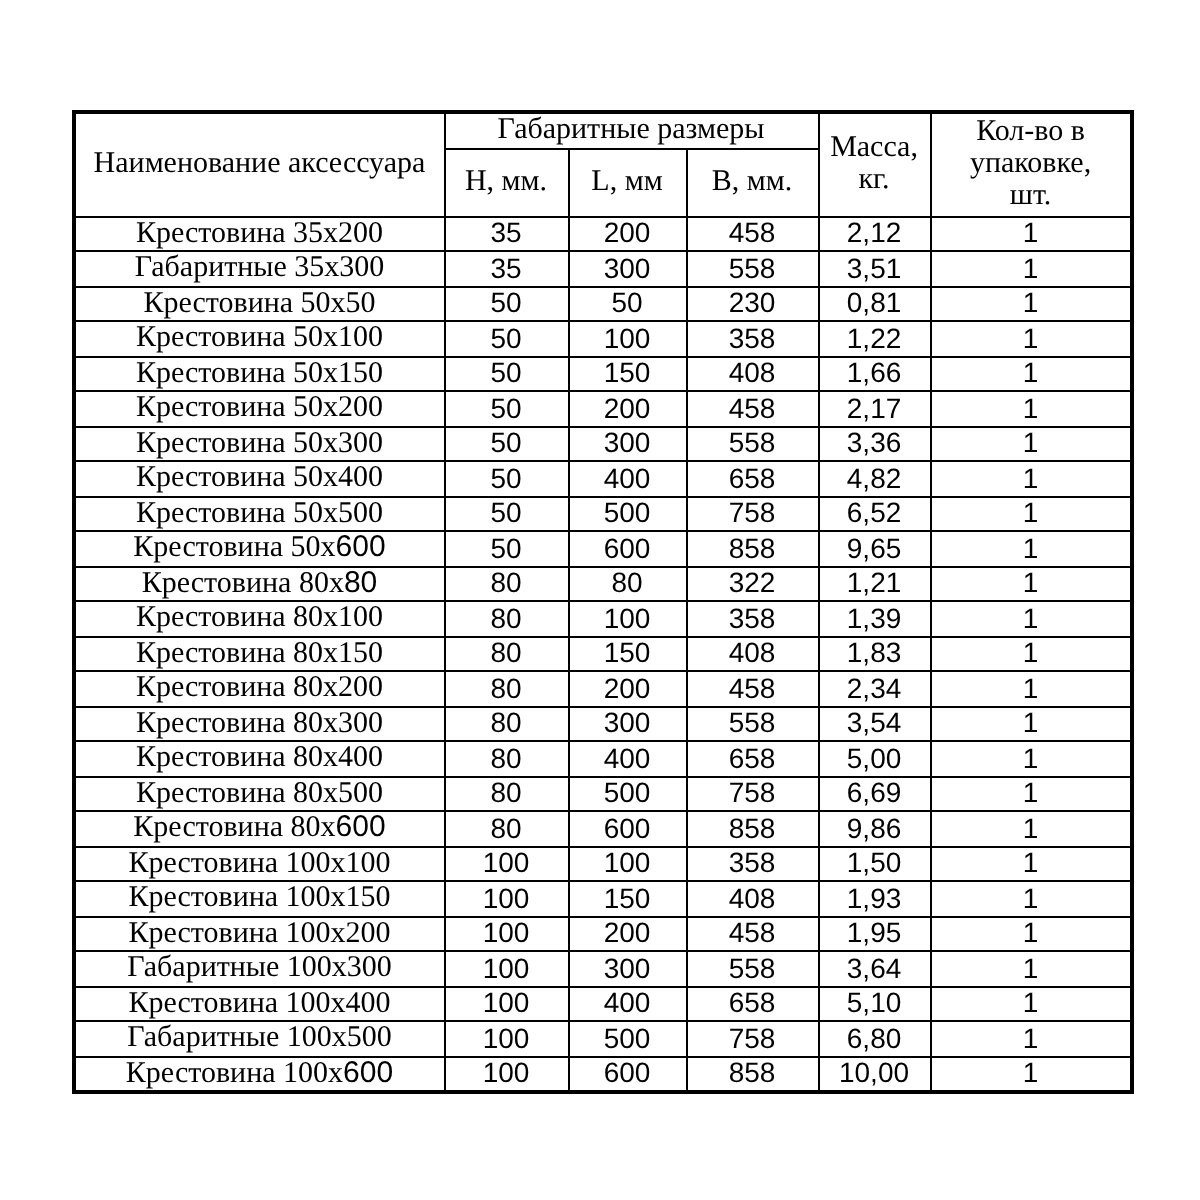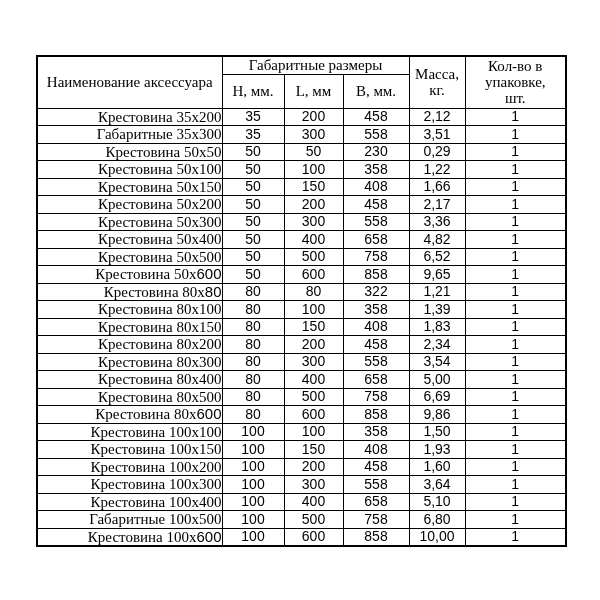--- a/index.html
+++ b/index.html
@@ -30,21 +30,21 @@
     text-align: center;
     font-family: "Liberation Serif", "DejaVu Serif", serif;
     font-size: 15px;
     line-height: 16px;
     white-space: pre-line;
   }
   tr.hdr-row-1 { height: 18px; }
   tr.hdr-row-2 { height: 34px; }
   tbody tr { height: 17.5px; }
   td.name-cell {
-    text-align: right;
+    text-align: center;
     padding-left: 7px;
     font-family: "Liberation Serif", "DejaVu Serif", serif;
     font-size: 15px;
     line-height: 16px;
     white-space: nowrap;
   }
   td.num {
     text-align: center;
     font-family: "Liberation Sans", "DejaVu Sans", sans-serif;
     font-size: 14px;
@@ -99,21 +99,21 @@
           <td class="num">300</td>
           <td class="num">558</td>
           <td class="num">3,51</td>
           <td class="num">1</td>
         </tr>
         <tr>
           <td class="name-cell"><span>Крестовина 50x50</span></td>
           <td class="num">50</td>
           <td class="num">50</td>
           <td class="num">230</td>
-          <td class="num">0,29</td>
+          <td class="num">0,81</td>
           <td class="num">1</td>
         </tr>
         <tr>
           <td class="name-cell"><span>Крестовина 50x100</span></td>
           <td class="num">50</td>
           <td class="num">100</td>
           <td class="num">358</td>
           <td class="num">1,22</td>
           <td class="num">1</td>
         </tr>
@@ -243,25 +243,25 @@
           <td class="num">150</td>
           <td class="num">408</td>
           <td class="num">1,93</td>
           <td class="num">1</td>
         </tr>
         <tr>
           <td class="name-cell"><span>Крестовина 100x200</span></td>
           <td class="num">100</td>
           <td class="num">200</td>
           <td class="num">458</td>
-          <td class="num">1,60</td>
-          <td class="num">1</td>
-        </tr>
-        <tr>
-          <td class="name-cell"><span>Крестовина 100x300</span></td>
+          <td class="num">1,95</td>
+          <td class="num">1</td>
+        </tr>
+        <tr>
+          <td class="name-cell"><span>Габаритные 100x300</span></td>
           <td class="num">100</td>
           <td class="num">300</td>
           <td class="num">558</td>
           <td class="num">3,64</td>
           <td class="num">1</td>
         </tr>
         <tr>
           <td class="name-cell"><span>Крестовина 100x400</span></td>
           <td class="num">100</td>
           <td class="num">400</td>

